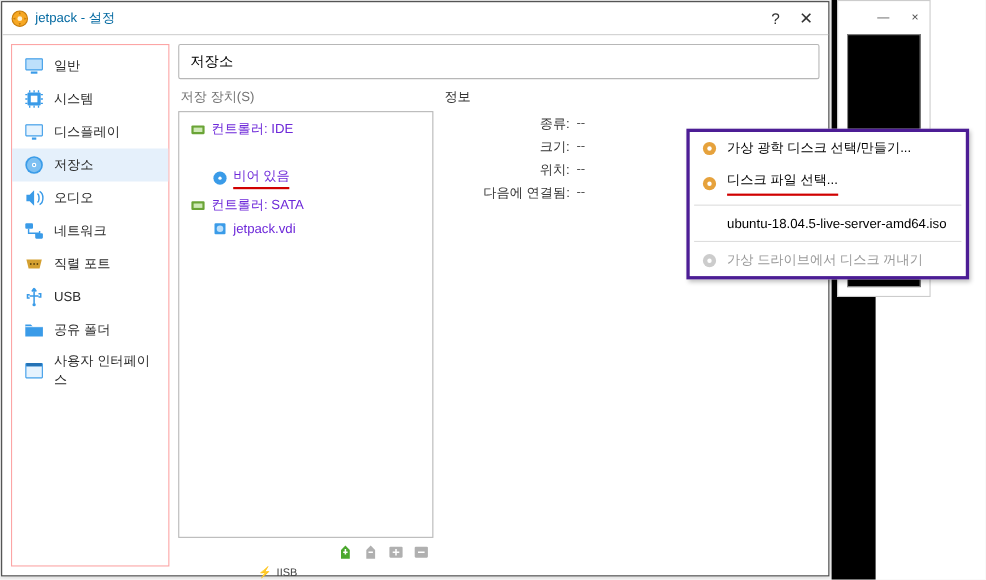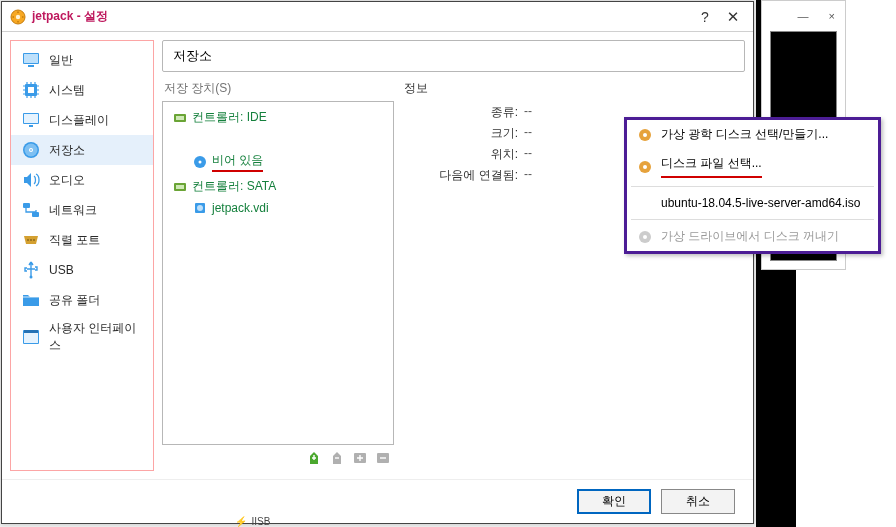--- a/index.html
+++ b/index.html
@@ -9,21 +9,21 @@
   .bg-right::before { content: ""; position: absolute; left: 0; top: 0; width: 40px; height: 527px; background: #000; }
   .bg-box { position: absolute; top: 0; right: 50px; width: 85px; height: 270px; background: #fff; border: 1px solid #ccc; }
   .bg-box-top { position: absolute; top: 0; left: 0; right: 0; height: 30px; display: flex; justify-content: flex-end; align-items: center; gap: 20px; padding-right: 10px; font-size: 11px; color: #555; }
   .bg-inner { position: absolute; top: 30px; left: 8px; right: 8px; bottom: 8px; border: 1px solid #888; background: #000; }
 
   .dialog { position: absolute; left: 1px; top: 1px; width: 753px; height: 523px; background: #fff; border: 1px solid #444; box-shadow: 0 0 5px rgba(0,0,0,0.2); display: flex; flex-direction: column; }
 
   .titlebar { height: 30px; display: flex; align-items: center; padding: 0 8px; border-bottom: 1px solid #d0d0d0; font-size: 12px; }
   .tb-icon { width: 16px; height: 16px; margin-right: 6px; }
   .tb-icon svg { width: 16px; height: 16px; }
-  .tb-title { flex: 1; color: #be185d; font-weight: bold; }
+  .tb-title { flex: 1; color: #0369a1; }
   .tb-btn { width: 24px; height: 24px; display: flex; align-items: center; justify-content: center; font-size: 14px; color: #333; margin-left: 4px; }
   .tb-btn.close { font-size: 15px; }
 
   .body { flex: 1; display: flex; padding: 8px; gap: 8px; min-height: 0; }
 
   .sidebar { width: 144px; border: 1px solid #fca5a5; background: #fff; padding: 4px 0; }
   .s-item { display: flex; align-items: center; gap: 8px; padding: 5px 10px; font-size: 12px; color: #2a2a2a; }
   .s-item.sel { background: #e5f0fb; }
   .s-ico { width: 20px; height: 20px; display: flex; align-items: center; justify-content: center; }
 
@@ -33,21 +33,21 @@
 
   .dev-col { width: 232px; display: flex; flex-direction: column; }
   .dev-lbl { font-size: 12px; padding: 2px 2px 4px; color: #737373; }
   .tree { flex: 1; border: 1px solid #b7b7b7; background: #fff; font-size: 12px; padding: 4px 0; overflow: auto; }
   .tn { display: flex; align-items: center; padding: 3px 6px; gap: 5px; white-space: nowrap; }
   .tn.l1 { padding-left: 10px; }
   .tn.l2 { padding-left: 30px; }
   .tn.hl { font-weight: normal; margin-top: 20px; }
   .tn.hl .tn-txt { border-bottom: 2px solid #d00000; padding-bottom: 1px; }
   .tn-ico { width: 14px; height: 14px; display: flex; align-items: center; justify-content: center; }
-  .tn-txt { color: #15803d; }
+  .tn-txt { color: #6d28d9; }
 
   .tree-tools { display: flex; justify-content: flex-end; gap: 5px; padding: 4px 2px; }
   .tt-btn { width: 18px; height: 18px; display: flex; align-items: center; justify-content: center; }
 
   .attr-col { flex: 1; display: flex; flex-direction: column; font-size: 12px; color: #333; position: relative; }
   .attr-sec { margin-bottom: 8px; }
   .attr-hdr { font-size: 12px; padding: 2px 0 5px; }
   .attr-line { display: flex; align-items: center; padding: 2px 0; }
 
   .optical { display: flex; align-items: center; gap: 4px; }
@@ -300,24 +300,20 @@
             <div class="info-line">
                 <span class="info-lbl">다음에 연결됨:</span>
                 <span class="info-val">--</span>
               </div>
           </div>
         </div>
       </div>
     </div>
   </div>
 
-  <div class="footer">
-    <div class="btn pri">확인</div>
-    <div class="btn">취소</div>
-  </div>
 </div>
 
 <div class="menu">
   <div>
     <span class="m-ico">
         <svg width="14" height="14" viewBox="0 0 14 14">
           <circle cx="7" cy="7" r="6" fill="#e6a23c"></circle>
           <circle cx="7" cy="7" r="2" fill="#fff"></circle>
         </svg>
       </span>

